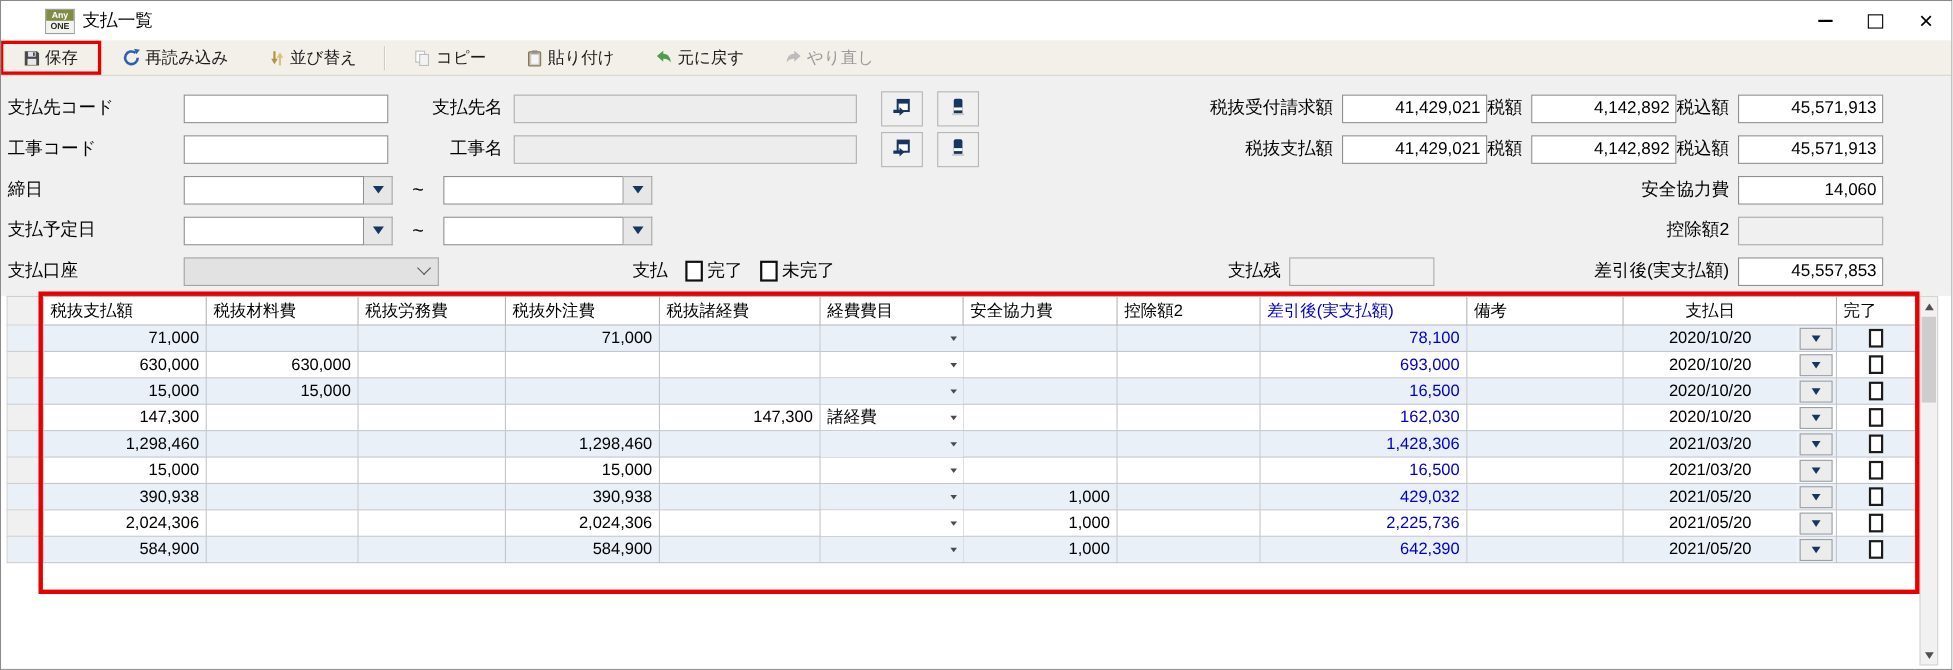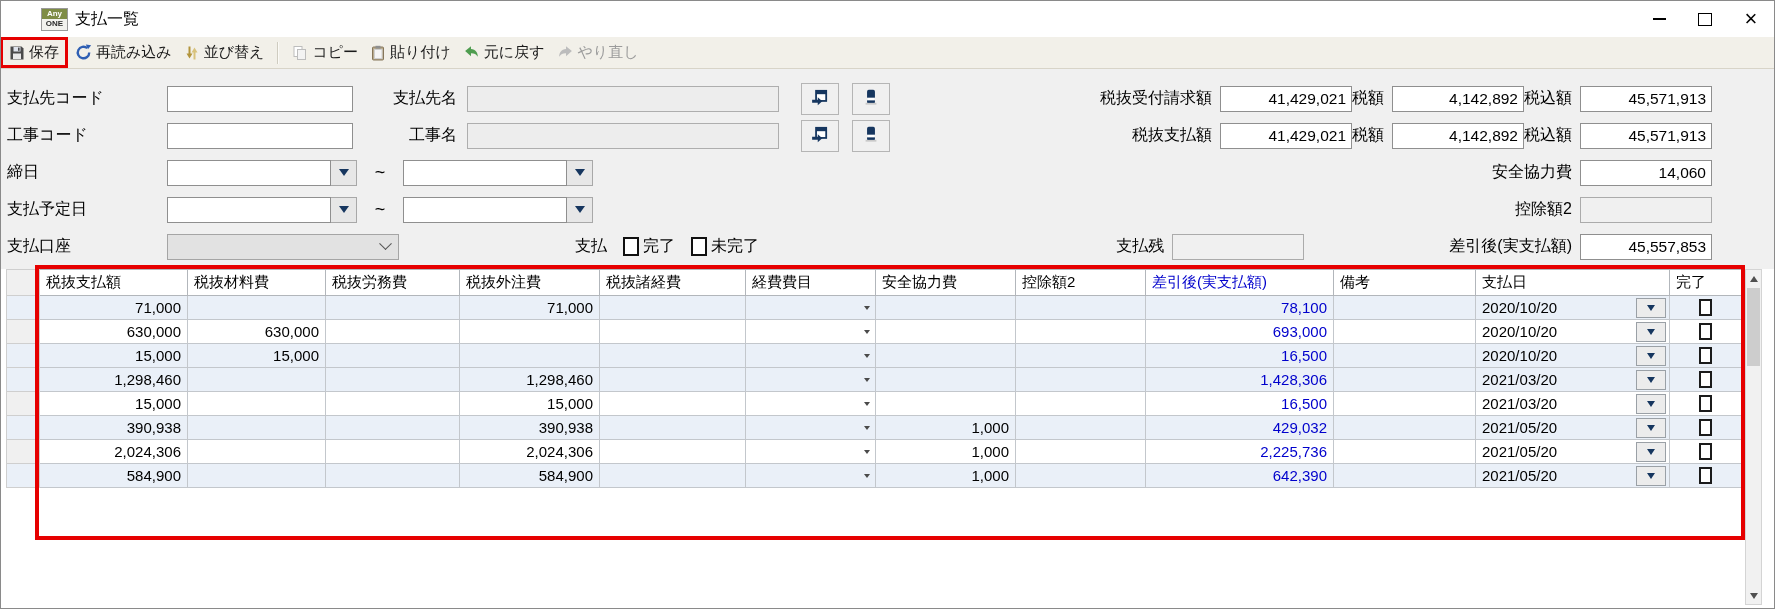--- a/index.html
+++ b/index.html
@@ -13,21 +13,21 @@
   .logo .l2{flex:1;background:#f2f2ee;color:#2a2a2a;font-size:8px;line-height:10px;text-align:center;font-weight:bold;}
   .title{font-size:16px;color:#000;}
   .win-controls{margin-left:auto;display:flex;height:36px;}
   .win-btn{width:46px;height:36px;display:flex;align-items:center;justify-content:center;cursor:default;}
   .min-glyph{width:13px;border-top:2px solid #000;}
   .max-glyph{width:12px;height:11px;border:1px solid #000;}
   .close-glyph{font-size:22px;line-height:20px;color:#000;}
 
   
   .toolbar{position:absolute;top:36px;left:0;right:0;height:32px;background:#f2f0e9;border-bottom:1px solid #d8d4c8;display:flex;align-items:center;padding-left:2px;box-sizing:border-box;}
-  .tb-btn{display:inline-flex;align-items:center;gap:4px;background:transparent;border:none;padding:3px 6px;font-size:15px;font-family:inherit;color:#1a1a1a;cursor:default;}
+  .tb-btn{display:inline-flex;align-items:center;gap:4px;background:transparent;border:none;padding:3px 18px;font-size:15px;font-family:inherit;color:#1a1a1a;cursor:default;}
   .tb-btn.disabled .tb-label{color:#9b9b9b;}
   .tb-ico{display:inline-flex;align-items:center;}
   .tb-sep{width:1px;height:22px;background:#cfccc0;border-right:1px solid #fbfaf6;margin:0 7px;}
   .save-highlight{outline:3px solid #e60000;outline-offset:0px;margin-right:4px;}
 
   
   .form-panel{position:absolute;top:68px;left:0;right:0;height:200px;background:#f0f0f0;}
   .form-left{position:absolute;left:6px;top:16px;}
   .frow{display:flex;align-items:center;height:27px;margin-bottom:10px;font-size:16px;color:#000;}
   .flabel{width:150px;text-align:left;margin-right:10px;white-space:nowrap;}
@@ -57,21 +57,21 @@
 
   
   .grid-area{position:absolute;top:268px;left:0;right:0;bottom:0;background:#fff;}
   table#grid{position:absolute;left:5px;top:0;border-collapse:collapse;table-layout:fixed;width:1735px;font-size:15px;color:#000;}
   #grid th,#grid td{border:1px solid #c3c7cc;height:24px;padding:0 6px;overflow:hidden;white-space:nowrap;box-sizing:border-box;background:#fff;}
   #grid thead th{height:26px;font-weight:normal;text-align:left;border-color:#b2b6bb;}
   #grid td.num{text-align:right;}
   #grid tr.alt td{background:#eaf0f8;}
   #grid .gutter{background:#f0f0f0;border-color:#cfcfcf;}
   #grid .blue{color:#0000cc;}
-  #grid .nright{border-right:none;}
+  #grid .nright{border-right:none;text-align:center;}
   #grid .nleft{border-left:none;}
   #grid td.exp{position:relative;padding-right:16px;}
   .mini-caret{position:absolute;right:5px;top:10px;width:0;height:0;border-left:3px solid transparent;border-right:3px solid transparent;border-top:4px solid #4a4a4a;}
   #grid td.dbtn{padding:0;text-align:center;}
   .date-drop{display:block;margin:1px auto;width:30px;height:20px;background:#ececec;border:1px solid #9aa0a6;padding:0;display:flex;align-items:center;justify-content:center;cursor:default;}
   .date-drop .caret{width:0;height:0;border-left:4px solid transparent;border-right:4px solid transparent;border-top:6px solid #16365f;}
   #grid td.done{text-align:center;padding:0;}
   .cbx-s{width:13px;height:17px;border:2px solid #1b1b1b;background:#fff;box-sizing:border-box;margin:0 auto;cursor:default;}
 
   .red-rect{position:absolute;left:34px;top:-4px;width:1710px;height:275px;border:4px solid #e60000;box-sizing:border-box;pointer-events:none;z-index:5;}
@@ -396,20 +396,42 @@
             <td class="nright">2020/10/20</td>
             <td class="dbtn nleft">
               <button class="date-drop">
                 <span class="caret"></span>
               </button>
             </td>
             <td class="done">
               <div class="cbx-s"></div>
             </td>
           </tr>
+          <tr>
+            <td class="gutter"></td>
+            <td class="num">147,300</td>
+            <td class="num"></td>
+            <td class="num"></td>
+            <td class="num"></td>
+            <td class="num">147,300</td>
+            <td class="exp"><span>諸経費</span><span class="mini-caret"></span></td>
+            <td class="num"></td>
+            <td class="num"></td>
+            <td class="num blue">162,030</td>
+            <td></td>
+            <td class="nright">2020/10/20</td>
+            <td class="dbtn nleft">
+              <button class="date-drop">
+                <span class="caret"></span>
+              </button>
+            </td>
+            <td class="done">
+              <div class="cbx-s"></div>
+            </td>
+          </tr>
           <tr class="alt">
             <td class="gutter"></td>
             <td class="num">1,298,460</td>
             <td class="num"></td>
             <td class="num"></td>
             <td class="num">1,298,460</td>
             <td class="num"></td>
             <td class="exp"><span></span><span class="mini-caret"></span></td>
             <td class="num"></td>
             <td class="num"></td>

